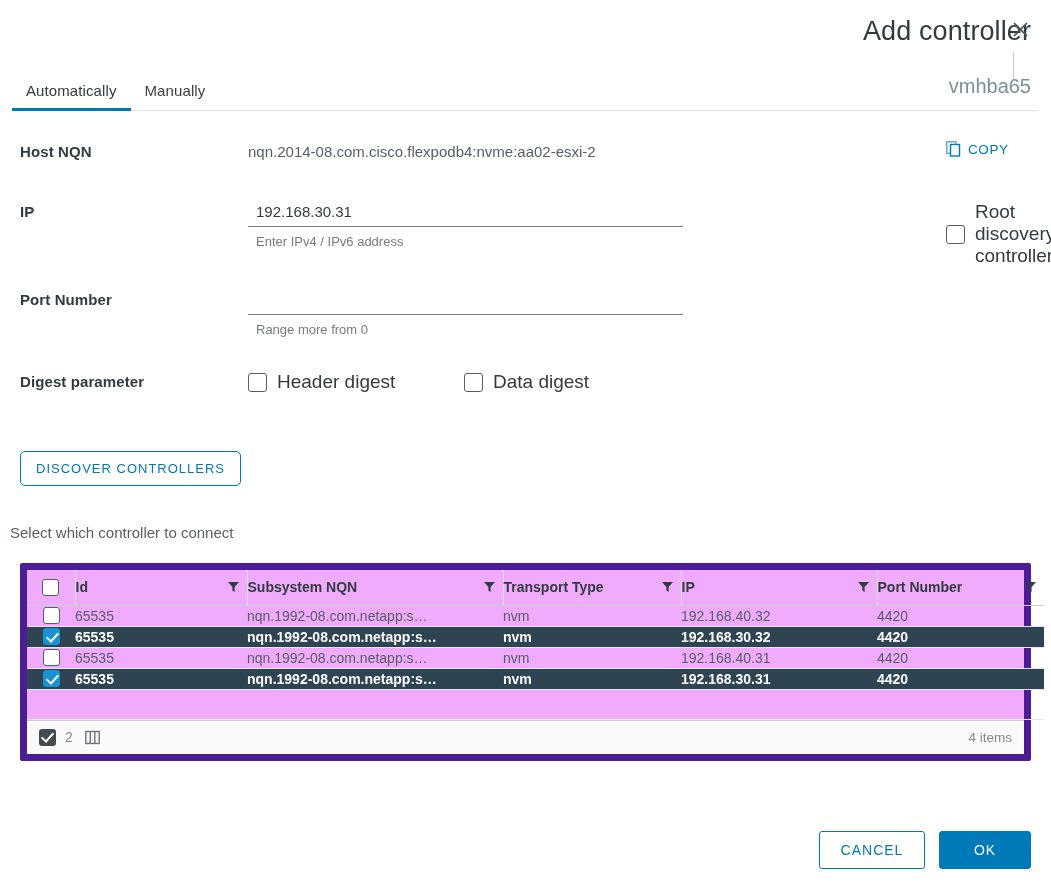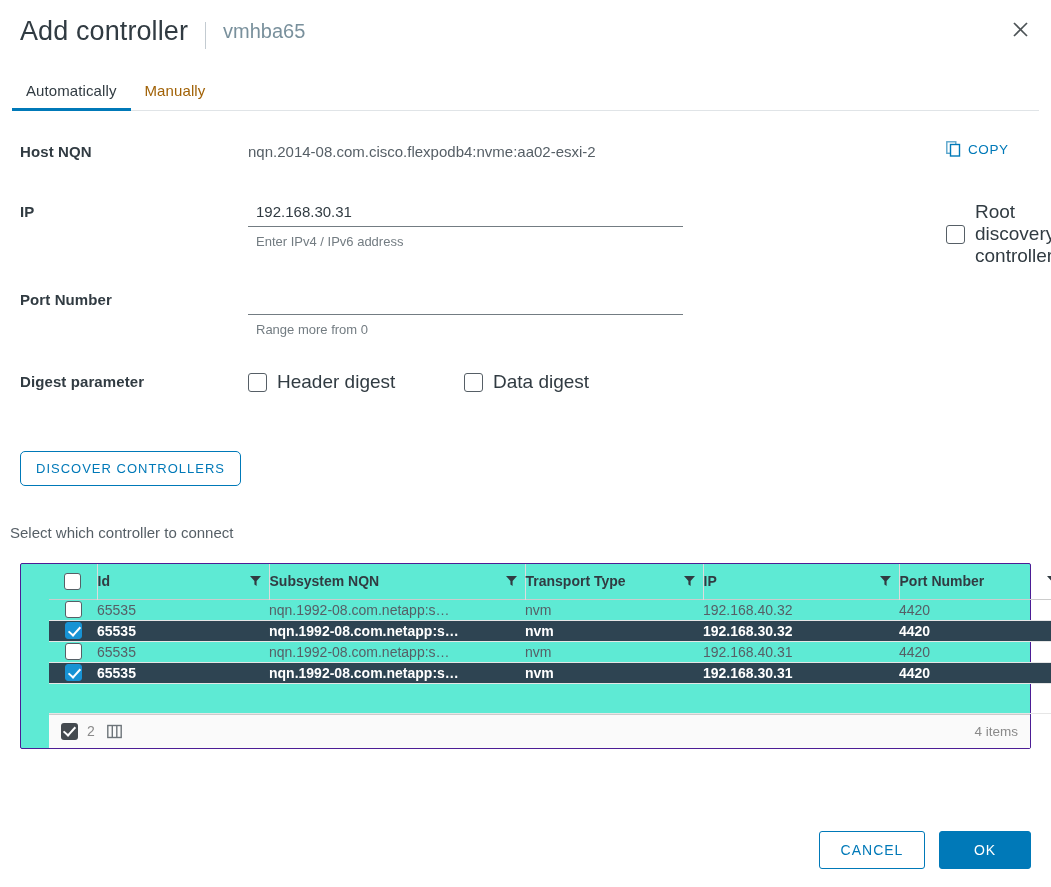--- a/index.html
+++ b/index.html
@@ -7,21 +7,21 @@
     width: 1051px; height: 887px;
     background: #ffffff;
     font-family: "Liberation Sans", sans-serif;
     color: #313b42;
     overflow: hidden;
   }
   .dialog { position: relative; width: 1051px; height: 887px; background:#fff; }
 
   
   .header { position: relative; padding: 14px 20px 0 20px; height: 62px; }
-  .title-row { display: flex; align-items: center; }
+  .title-row { display: flex; align-items: flex-end; flex-direction: column; }
   .dlg-title {
     font-size: 27px; font-weight: 400; color: #313b42;
     letter-spacing: .1px; line-height: 34px;
   }
   .title-sep {
     display: inline-block; width: 1px; height: 27px;
     background: #c3cbd1; margin: 0 17px; position: relative; top: 4px;
   }
   .dlg-subtitle { font-size: 20px; color: #79909c; font-weight: 400; }
   .close-btn {
@@ -31,21 +31,21 @@
   }
   .close-btn svg { display:block; }
 
   
   .tabs {
     display: flex; margin: 14px 0 0 12px; position: relative;
     border-bottom: 1px solid #e0e4e7; padding-right: 12px;
     width: 1027px;
   }
   .tab {
-    font-size: 15px; color: #a16207; padding: 6px 14px 11px 14px;
+    font-size: 15px; color: #404040; padding: 6px 14px 11px 14px;
     cursor: pointer; position: relative; letter-spacing: .1px;
   }
   .tab.active { color: #313b42; }
   .tab.active::after {
     content: ""; position: absolute; left: 0; right: 0; bottom: -1px;
     height: 3px; background: #0079b8;
   }
 
   
   .form { padding: 0 20px; margin-top: 30px; }
@@ -96,23 +96,22 @@
     font-size: 13px; letter-spacing: 1px; font-weight: 400;
     padding: 9px 15px; cursor: pointer;
   }
   .select-hint {
     margin: 26px 0 0 10px; font-size: 15px; color: #565f66;
   }
 
   
   .table-wrap {
     margin: 22px 20px 0 20px;
-    border: 1px solid #4c1d95; border-radius: 2px;
-    background: #5eead4;
-    padding-left: 28px;
+    border: 7px solid #4c1d95; border-radius: 2px;
+    background: #f0abfc;
   }
   table.dt { width: 100%; border-collapse: collapse; table-layout: fixed; }
   table.dt th, table.dt td {
     text-align: left; font-size: 14px; padding: 0;
     vertical-align: middle;
   }
   thead tr { height: 35px; border-bottom: 1px solid #cccccc; }
   thead th {
     font-weight: 600; color: #313b42; font-size: 14px;
     border-left: 1px solid #dcdcdc; position: relative;

